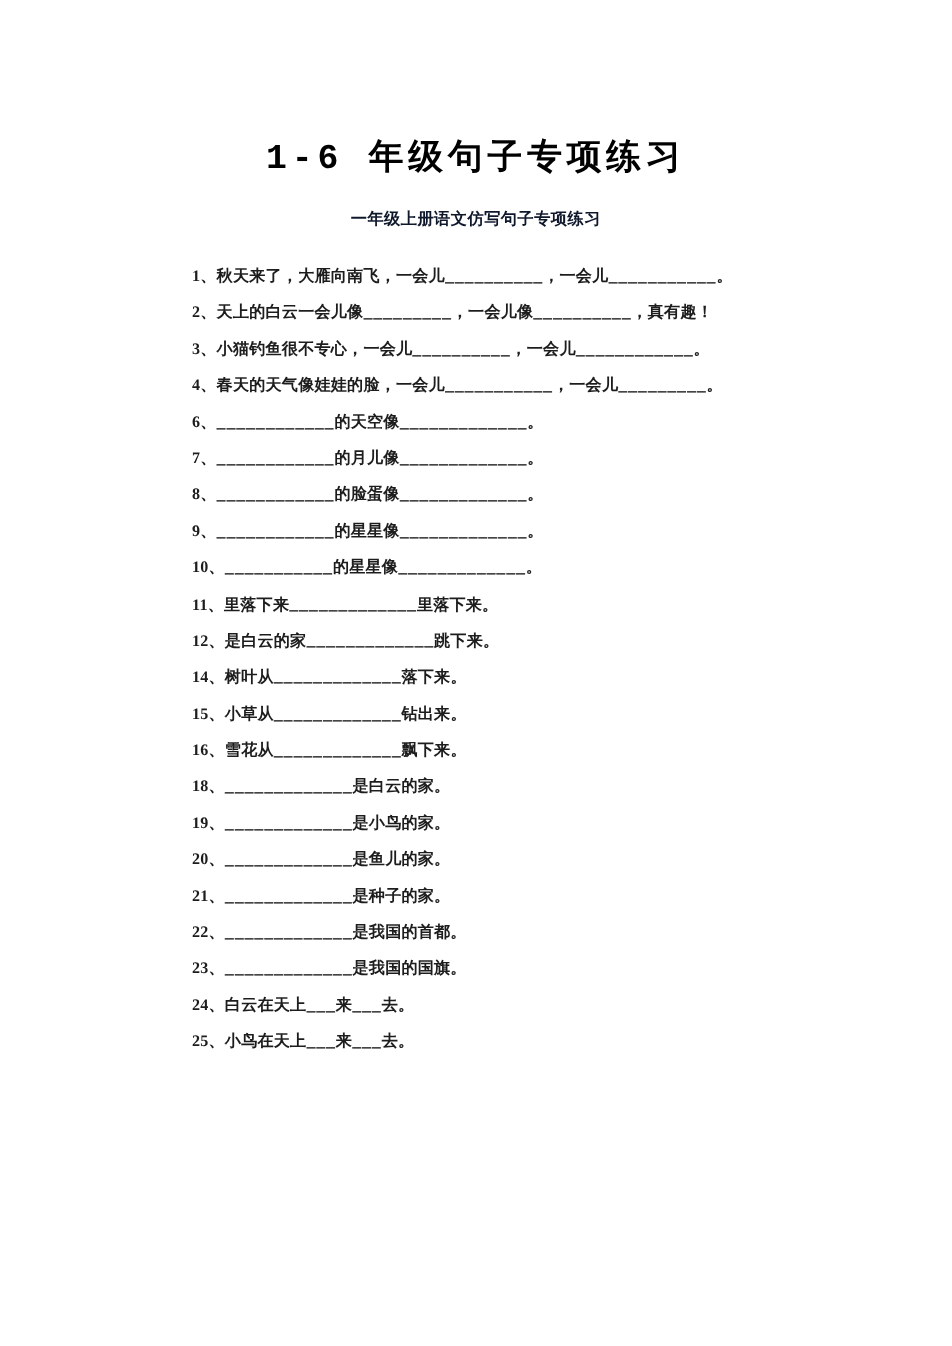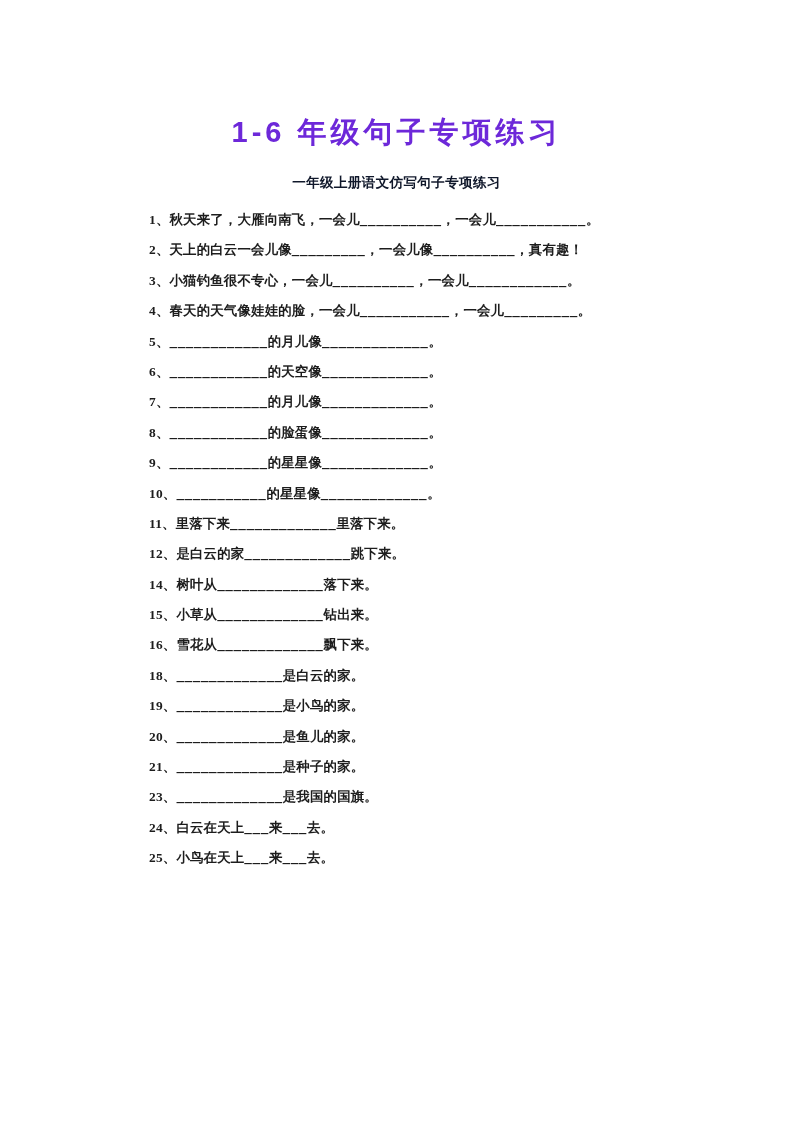--- a/index.html
+++ b/index.html
@@ -24,25 +24,25 @@
     background: #ffffff;
   }
 
   
   .doc-title {
     position: absolute;
     top: 97px;
     left: 0;
     width: 793px;
     text-align: center;
-    font-family: Liberation Sans, sans-serif;
+    font-family: Liberation Mono, monospace;
     font-size: 29px;
     font-weight: bold;
     letter-spacing: 4px;
-    color: #6d28d9;
+    color: #000000;
     line-height: 1.15;
     white-space: nowrap;
   }
 
   
   .doc-subtitle {
     position: absolute;
     top: 174px;
     left: 0;
     width: 793px;
@@ -55,21 +55,21 @@
     white-space: nowrap;
   }
 
   
   .exercise-list {
     position: absolute;
     top: 203px;
     left: 148px;
     width: 520px;
     list-style: none;
-    margin: 1px;
+    margin: 12px;
     padding: 0;
   }
 
   .exercise-item {
     font-family: "DejaVu Serif", "Liberation Serif", serif;
     font-size: 13.4px;
     font-weight: bold;
     color: #1d1d1d;
     line-height: 30.4px;
     height: 30.4px;
@@ -99,33 +99,33 @@
 
   <h1 class="doc-title">1-6 年级句子专项练习</h1>
 
   <div class="doc-subtitle">一年级上册语文仿写句子专项练习</div>
 
   <ol class="exercise-list">
       <li class="exercise-item"><span class="num">1、</span><span>秋天来了，大雁向南飞，一会儿</span><span class="blank">__________</span><span>，一会儿</span><span class="blank">___________</span><span>。</span></li>
       <li class="exercise-item"><span class="num">2、</span><span>天上的白云一会儿像</span><span class="blank">_________</span><span>，一会儿像</span><span class="blank">__________</span><span>，真有趣！</span></li>
       <li class="exercise-item"><span class="num">3、</span><span>小猫钓鱼很不专心，一会儿</span><span class="blank">__________</span><span>，一会儿</span><span class="blank">____________</span><span>。</span></li>
       <li class="exercise-item"><span class="num">4、</span><span>春天的天气像娃娃的脸，一会儿</span><span class="blank">___________</span><span>，一会儿</span><span class="blank">_________</span><span>。</span></li>
-      <li class="exercise-item"><span class="num">5、</span><span class="blank">____________</span><span>的月儿像</span><span class="blank">_____________</span><span>。</span></li>
       <li class="exercise-item"><span class="num">6、</span><span class="blank">____________</span><span>的天空像</span><span class="blank">_____________</span><span>。</span></li>
       <li class="exercise-item"><span class="num">7、</span><span class="blank">____________</span><span>的月儿像</span><span class="blank">_____________</span><span>。</span></li>
       <li class="exercise-item"><span class="num">8、</span><span class="blank">____________</span><span>的脸蛋像</span><span class="blank">_____________</span><span>。</span></li>
       <li class="exercise-item"><span class="num">9、</span><span class="blank">____________</span><span>的星星像</span><span class="blank">_____________</span><span>。</span></li>
       <li class="exercise-item"><span class="num">10、</span><span class="blank">___________</span><span>的星星像</span><span class="blank">_____________</span><span>。</span></li>
       <li class="exercise-item"><span class="num">11、</span><span>里落下来</span><span class="blank">_____________</span><span>里落下来。</span></li>
       <li class="exercise-item"><span class="num">12、</span><span>是白云的家</span><span class="blank">_____________</span><span>跳下来。</span></li>
       <li class="exercise-item"><span class="num">14、</span><span>树叶从</span><span class="blank">_____________</span><span>落下来。</span></li>
       <li class="exercise-item"><span class="num">15、</span><span>小草从</span><span class="blank">_____________</span><span>钻出来。</span></li>
       <li class="exercise-item"><span class="num">16、</span><span>雪花从</span><span class="blank">_____________</span><span>飘下来。</span></li>
       <li class="exercise-item"><span class="num">18、</span><span class="blank">_____________</span><span>是白云的家。</span></li>
       <li class="exercise-item"><span class="num">19、</span><span class="blank">_____________</span><span>是小鸟的家。</span></li>
       <li class="exercise-item"><span class="num">20、</span><span class="blank">_____________</span><span>是鱼儿的家。</span></li>
       <li class="exercise-item"><span class="num">21、</span><span class="blank">_____________</span><span>是种子的家。</span></li>
+      <li class="exercise-item"><span class="num">22、</span><span class="blank">_____________</span><span>是我国的首都。</span></li>
       <li class="exercise-item"><span class="num">23、</span><span class="blank">_____________</span><span>是我国的国旗。</span></li>
       <li class="exercise-item"><span class="num">24、</span><span>白云在天上</span><span class="blank">___</span><span>来</span><span class="blank">___</span><span>去。</span></li>
       <li class="exercise-item"><span class="num">25、</span><span>小鸟在天上</span><span class="blank">___</span><span>来</span><span class="blank">___</span><span>去。</span></li>
     </ol>
 
 </div>
 
 </body></html>

